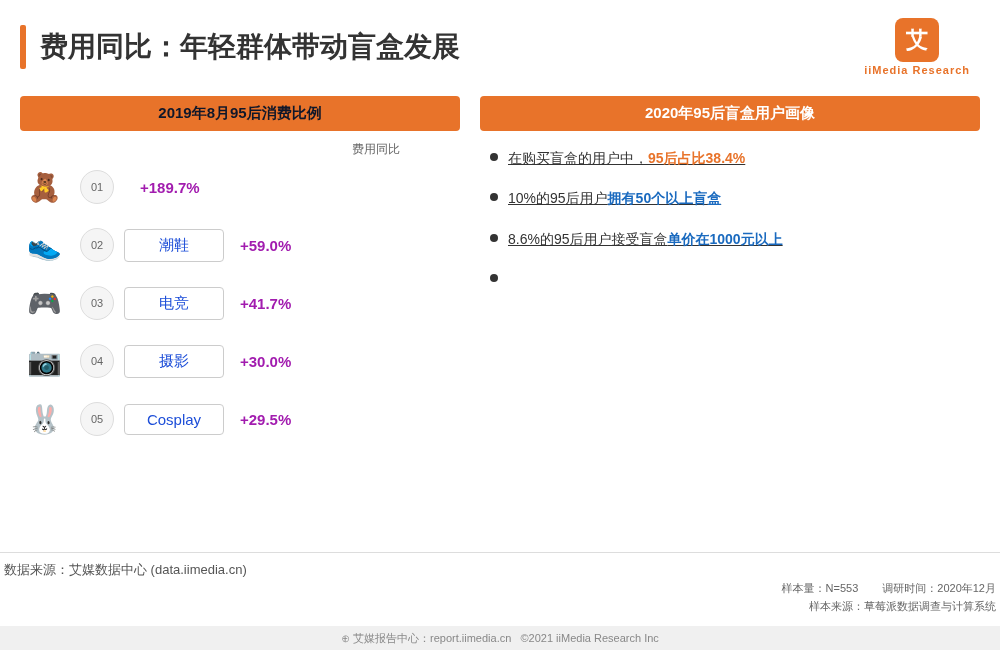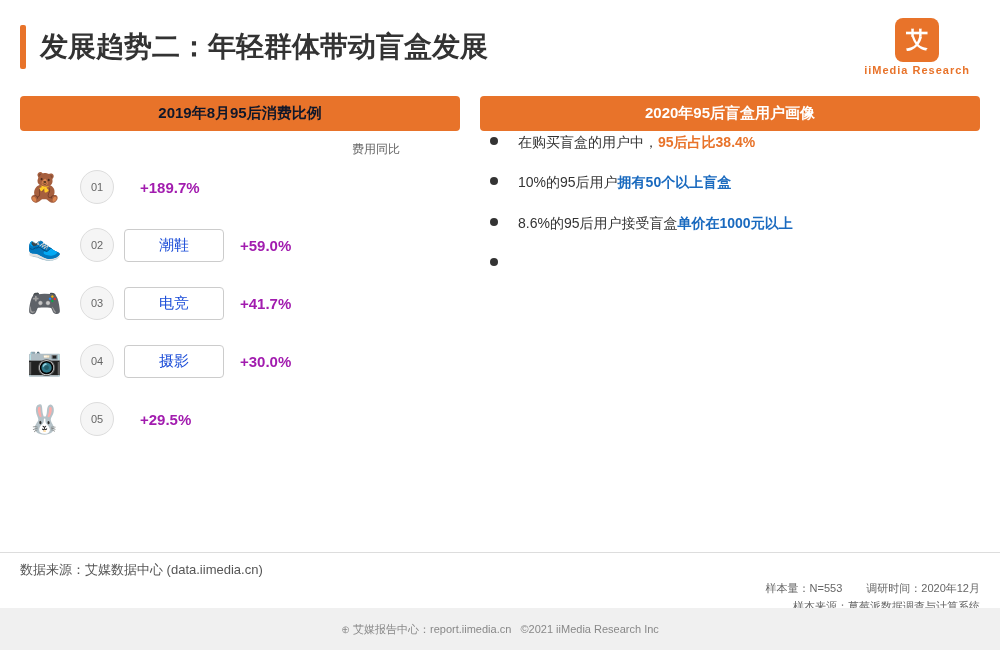--- a/index.html
+++ b/index.html
@@ -153,35 +153,37 @@
       flex: 1;
     }
     .panel-title-right {
       background: #E8732A;
       color: white;
       text-align: center;
       font-size: 15px;
       font-weight: bold;
       padding: 8px 0;
       border-radius: 4px;
+      margin-bottom: 16px;
     }
     .bullet-list {
       list-style: none;
       display: flex;
       flex-direction: column;
       gap: 18px;
       padding: 0 10px;
     }
     .bullet-list li {
       font-size: 14px;
       color: #333;
       line-height: 1.6;
       display: flex;
       align-items: flex-start;
-      gap: 20px;
+      gap: 10px;
+      text-decoration: underline;
     }
     .bullet-dot {
       width: 8px;
       height: 8px;
       background: #333;
       border-radius: 50%;
       margin-top: 6px;
       flex-shrink: 0;
     }
     .highlight-orange {
@@ -198,21 +200,21 @@
       font-weight: bold;
       display: block;
       margin-top: 6px;
     }
   </style>
 </head>
 <body>
 
 <div class="header">
   <div class="header-accent"></div>
-  <div class="header-title">发展趋势二：年轻群体带动盲盒发展</div>
+  <div class="header-title">费用同比：年轻群体带动盲盒发展</div>
   <div class="logo-area">
     <div class="logo-icon">艾</div>
     <div class="logo-text">iiMedia Research</div>
   </div>
 </div>
 
 <div class="main">
 
   <div class="left-panel">
     <div class="panel-title">2019年8月95后消费比例</div>
@@ -251,20 +253,21 @@
         <div class="rank-bar-wrap">
           <div class="rank-bar">摄影</div>
           <div class="rank-value">+30.0%</div>
         </div>
       </div>
 
       <div class="ranking-item">
         <div class="rank-icon">🐰</div>
         <div class="rank-number">05</div>
         <div class="rank-bar-wrap">
+          <div class="rank-bar">Cosplay</div>
           <div class="rank-value">+29.5%</div>
         </div>
       </div>
 
     </div>
   </div>
 
   <div class="right-panel">
     <div class="panel-title-right">2020年95后盲盒用户画像</div>
     <ul class="bullet-list">
@@ -281,30 +284,30 @@
         <span>8.6%的95后用户接受盲盒<span class="highlight-blue">单价在1000元以上</span></span>
       </li>
       <li>
         <div class="bullet-dot"></div>
       </li>
     </ul>
   </div>
 
 </div>
 
-<div style="position:absolute; bottom:28px; left:0; right:0; padding: 8px 20px; display:flex; justify-content:space-between; align-items:flex-start; border-top:1px solid #ddd;">
+<div style="position:absolute; bottom:28px; left:0; right:0; padding: 8px 4px; display:flex; justify-content:space-between; align-items:flex-start; border-top:1px solid #ddd;">
   <div style="font-size:13px; color:#555;">
     <span>数据来源：艾媒数据中心 (data.iimedia.cn)</span>
   </div>
   <div style="display:flex; flex-direction:column; align-items:flex-end; gap:3px;">
     <div style="display:flex; gap:24px; font-size:11px; color:#666;margin-top:20px;">
       <span>样本量：N=553</span>
       <span>调研时间：2020年12月</span>
     </div>
     <div style="font-size:11px; color:#666;">
       <span>样本来源：草莓派数据调查与计算系统</span>
     </div>
   </div>
 </div>
 
-<div style="position:absolute; bottom:0; left:0; right:0; height:42px; background:#f0f0f0; display:flex; align-items:center; justify-content:center;">
+<div style="position:absolute; bottom:0; left:0; right:0; height:24px; background:#f0f0f0; display:flex; align-items:center; justify-content:center;">
   <span style="font-size:11px; color:#888;">⊕ 艾媒报告中心：report.iimedia.cn &nbsp;&nbsp;©2021 iiMedia Research Inc</span>
 </div>
 
 </body></html>

